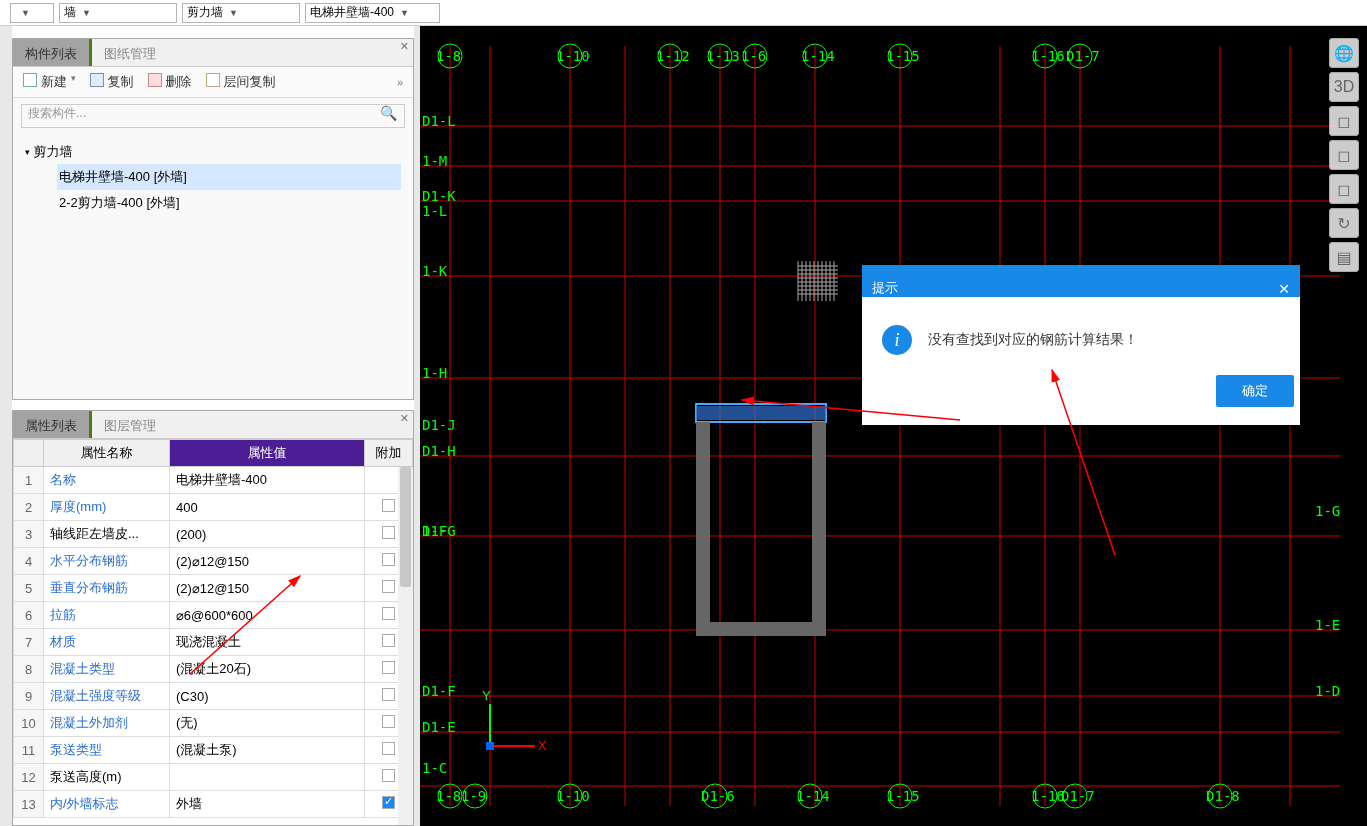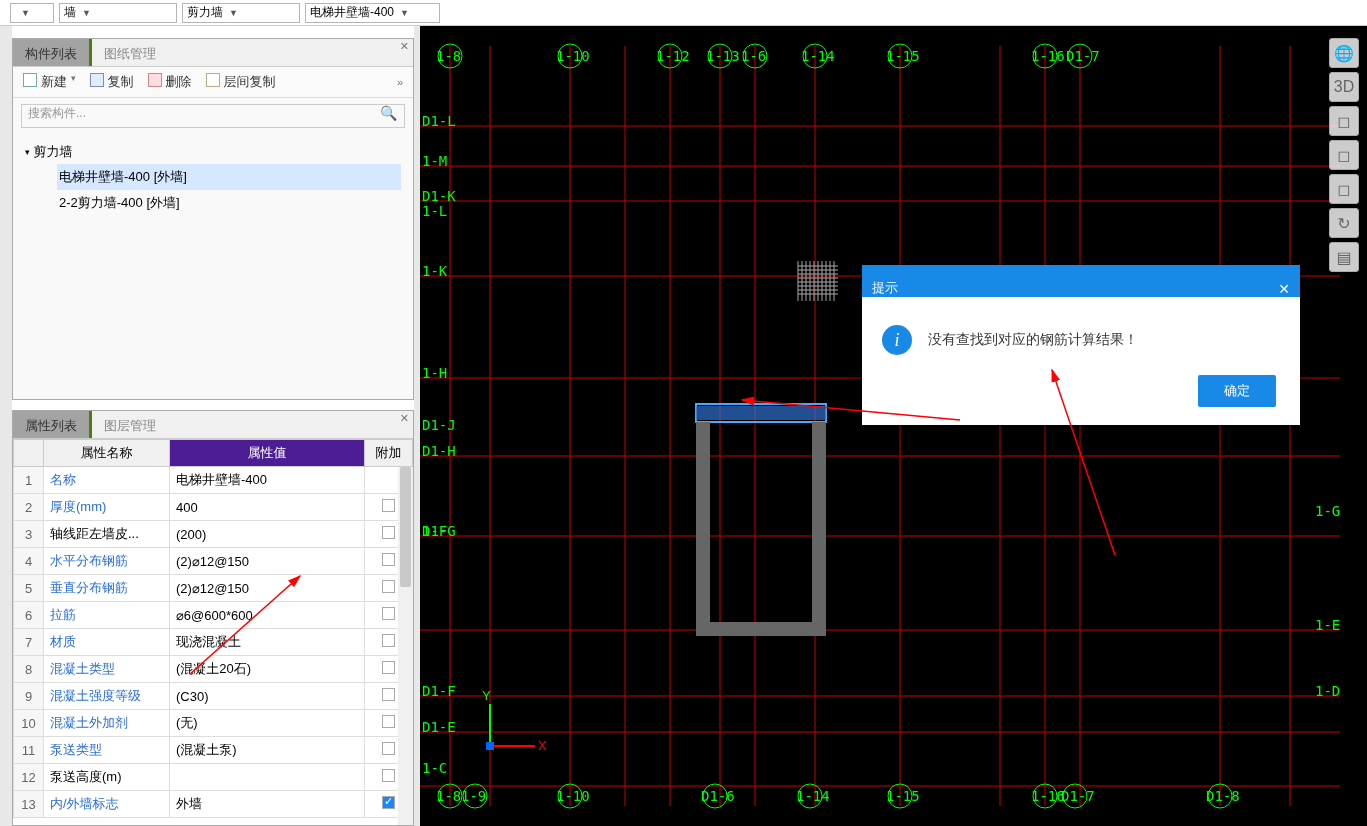--- a/index.html
+++ b/index.html
@@ -55,21 +55,21 @@
 
 .viewbar { position: absolute; right: 4px; top: 38px; width: 34px; display: flex; flex-direction: column; gap: 4px; }
 .vb-btn { width: 30px; height: 30px; background: rgba(240,240,240,.85); border: 1px solid #aaa; border-radius: 3px; display: flex; align-items: center; justify-content: center; font-size: 16px; color: #666; cursor: pointer; }
 
 
 .dialog { position: absolute; left: 862px; top: 265px; width: 438px; background: #fff; box-shadow: 0 4px 20px rgba(0,0,0,.3); }
 .dlg-title { background: #1989e8; color: #fff; height: 32px; display: flex; align-items: flex-end; padding: 0 10px; font-size: 13px; }
 .dlg-close { margin-left: auto; cursor: pointer; font-size: 14px; }
 .dlg-body { padding: 28px 20px 20px; display: flex; align-items: center; gap: 16px; font-size: 14px; color: #333; }
 .dlg-icon { width: 30px; height: 30px; border-radius: 50%; background: #1989e8; color: #fff; font-style: italic; font-family: serif; font-size: 18px; display: flex; align-items: center; justify-content: center; }
-.dlg-foot { padding: 0 24px 18px; text-align: right; }
+.dlg-foot { padding: 0 6px 18px; text-align: right; }
 .dlg-btn { background: #1989e8; color: #fff; border: none; padding: 7px 26px; font-size: 13px; border-radius: 2px; cursor: pointer; }
 
 
 .arrows { position: absolute; top: 0; left: 0; pointer-events: none; }
 </style>
 </head>
 <body>
 
 <div class="topbar">
   <div class="dd dd1">

